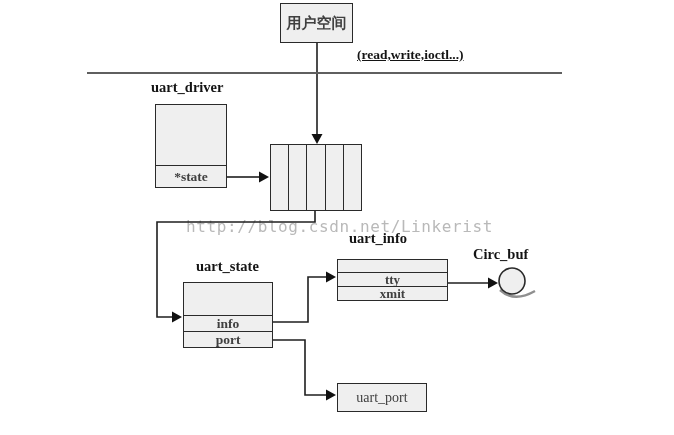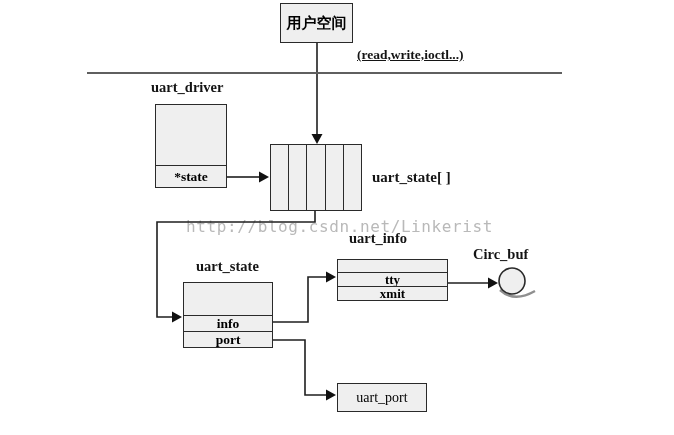--- a/index.html
+++ b/index.html
@@ -5,21 +5,21 @@
   html,body { margin:0; padding:0; background:#ffffff; }
   .canvas {
     position:relative; width:674px; height:435px; background:#ffffff;
     font-family:"Liberation Serif", serif; overflow:hidden;
   }
   .lbl {
     position:absolute; font-weight:bold; color:#141414; white-space:nowrap;
   }
   .box {
     position:absolute; background:#efefef; border:1.6px solid #2a2a2a;
-    box-sizing:border-box; color:#000000;
+    box-sizing:border-box; color:#404040;
   }
   .centered { display:flex; align-items:center; justify-content:center; }
   .wires { position:absolute; left:0; top:0; z-index:2; }
   .watermark {
     position:absolute; left:186px; top:217px; z-index:1;
     font-family:"DejaVu Sans Mono", monospace; font-size:16px;
     letter-spacing:0.6px; color:#b9b9b9; white-space:nowrap;
   }
   .boxlayer { position:absolute; left:0; top:0; width:674px; height:435px; z-index:3; }
 
@@ -107,21 +107,20 @@
       <div class="state-row">*state</div>
     </div>
 
     <div class="box array-box">
       <div class="array-cell"></div>
       <div class="array-cell"></div>
       <div class="array-cell"></div>
       <div class="array-cell"></div>
       <div class="array-cell"></div>
     </div>
-    <div class="lbl array-label">uart_state[ ]</div>
 
     <div class="lbl uart-state-label">uart_state</div>
     <div class="box uart-state-box">
       <div class="spacer"></div>
       <div class="frow">info</div>
       <div class="frow">port</div>
     </div>
 
     <div class="lbl uart-info-label">uart_info</div>
     <div class="box uart-info-box">

